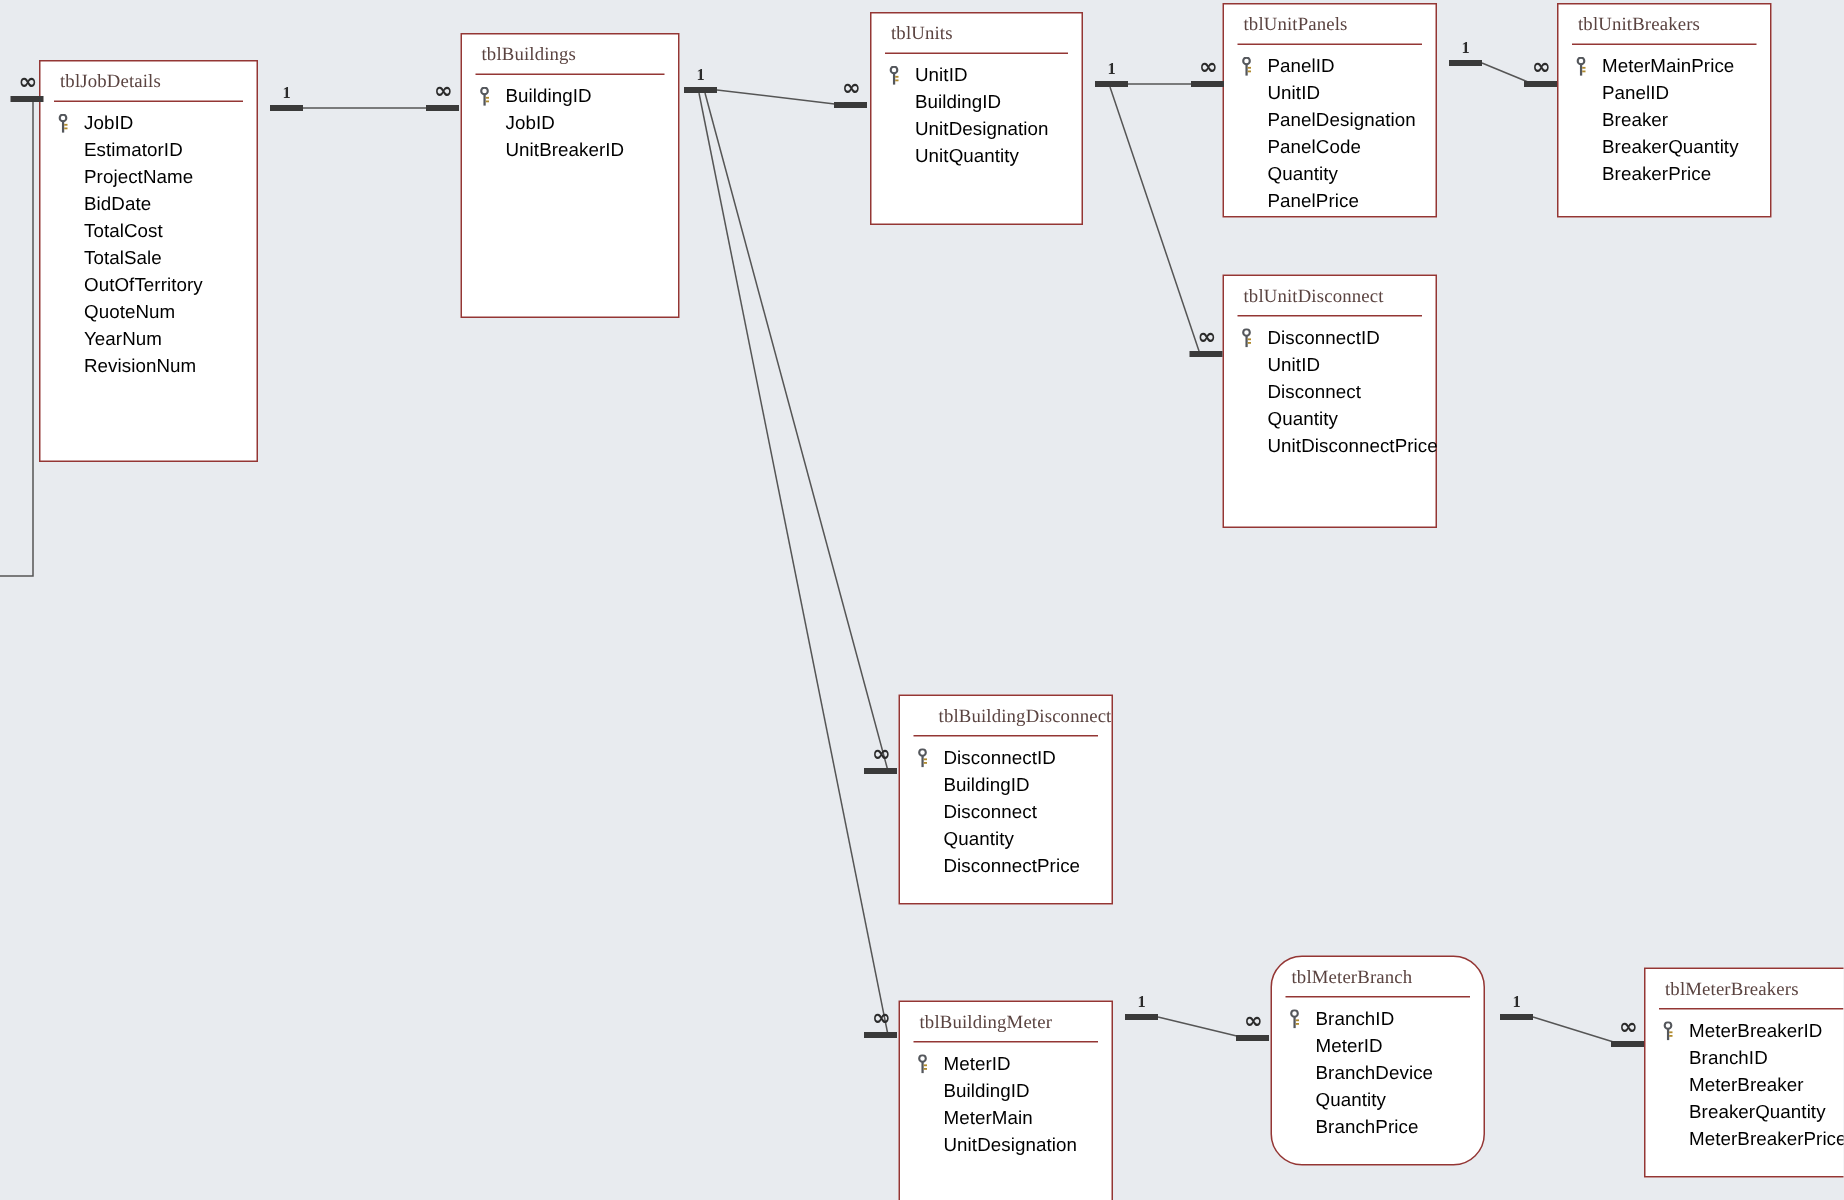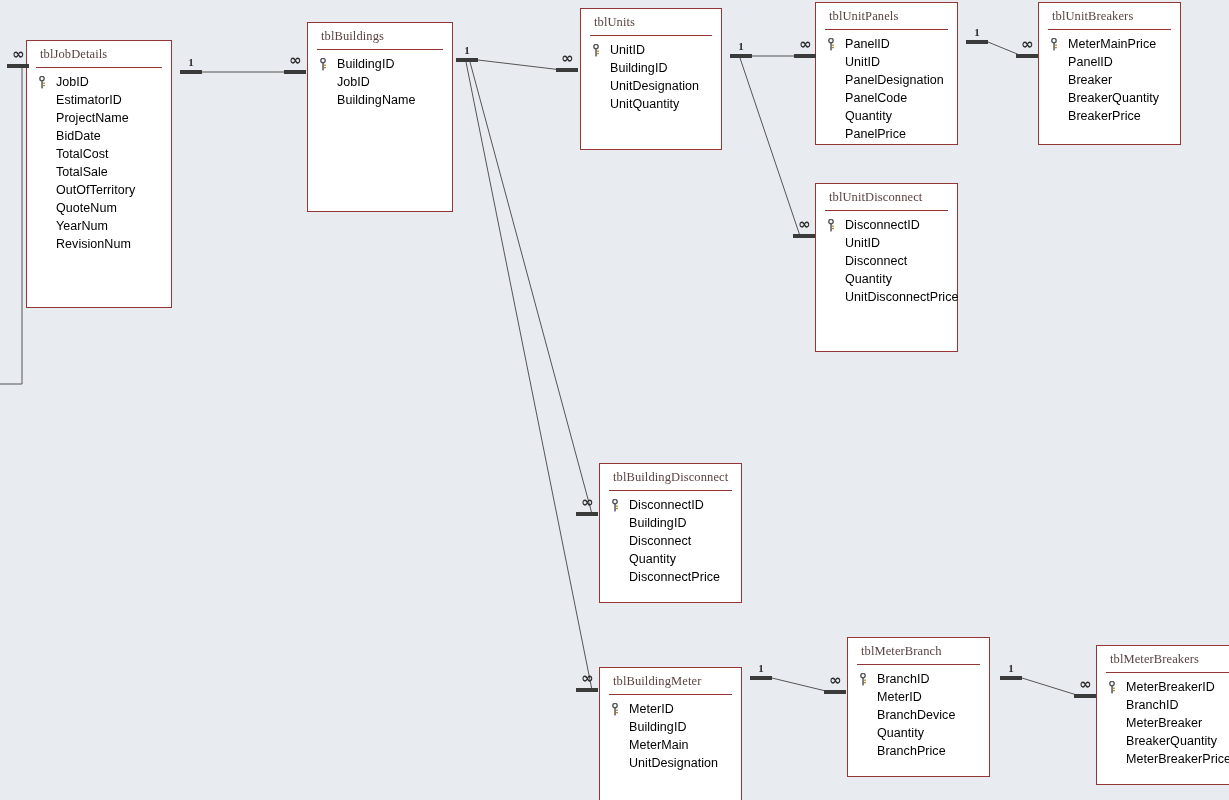--- a/index.html
+++ b/index.html
@@ -189,21 +189,21 @@
             </svg>
           </span>
           <span class="field-name">BuildingID</span>
         </li>
         <li class="field-row">
           <span class="key-slot"></span>
           <span class="field-name">JobID</span>
         </li>
         <li class="field-row">
           <span class="key-slot"></span>
-          <span class="field-name">BuildingName</span>
+          <span class="field-name">UnitBreakerID</span>
         </li>
       </ul>
     </div>
     <div class="table-box" style="left: 580px; top: 8px; width: 142px; height: 142px;">
       <div class="table-title">tblUnits</div>
       <div class="title-rule"></div>
       <ul class="field-list">
         <li class="field-row">
           <span class="key-slot key-icon">
             <svg width="9" height="13" viewBox="0 0 9 13">
@@ -325,21 +325,21 @@
         <li class="field-row">
           <span class="key-slot"></span>
           <span class="field-name">Quantity</span>
         </li>
         <li class="field-row">
           <span class="key-slot"></span>
           <span class="field-name">UnitDisconnectPrice</span>
         </li>
       </ul>
     </div>
-    <div class="table-box" style="left: 599px; top: 463px; width: 143px; height: 140px;">
+    <div class="table-box" style="left: 599px; top: 463px; width: 143px; height: 140px; text-align: right;">
       <div class="table-title">tblBuildingDisconnect</div>
       <div class="title-rule"></div>
       <ul class="field-list">
         <li class="field-row">
           <span class="key-slot key-icon">
             <svg width="9" height="13" viewBox="0 0 9 13">
               <circle cx="4" cy="2.6" r="2.2" fill="none" stroke="#54575c" stroke-width="1.4"></circle>
               <rect x="3.3" y="4.4" width="1.5" height="8" fill="#54575c"></rect>
               <rect x="4.8" y="6.6" width="2.2" height="1.2" fill="#b08a2e"></rect>
               <rect x="4.8" y="9" width="2.2" height="1.2" fill="#b08a2e"></rect>
@@ -387,21 +387,21 @@
         <li class="field-row">
           <span class="key-slot"></span>
           <span class="field-name">MeterMain</span>
         </li>
         <li class="field-row">
           <span class="key-slot"></span>
           <span class="field-name">UnitDesignation</span>
         </li>
       </ul>
     </div>
-    <div class="table-box" style="left: 847px; top: 637px; width: 143px; height: 140px;">
+    <div class="table-box" style="left: 847px; top: 637px; width: 143px; height: 140px; border-radius: 21px;">
       <div class="table-title">tblMeterBranch</div>
       <div class="title-rule"></div>
       <ul class="field-list">
         <li class="field-row">
           <span class="key-slot key-icon">
             <svg width="9" height="13" viewBox="0 0 9 13">
               <circle cx="4" cy="2.6" r="2.2" fill="none" stroke="#54575c" stroke-width="1.4"></circle>
               <rect x="3.3" y="4.4" width="1.5" height="8" fill="#54575c"></rect>
               <rect x="4.8" y="6.6" width="2.2" height="1.2" fill="#b08a2e"></rect>
               <rect x="4.8" y="9" width="2.2" height="1.2" fill="#b08a2e"></rect>

